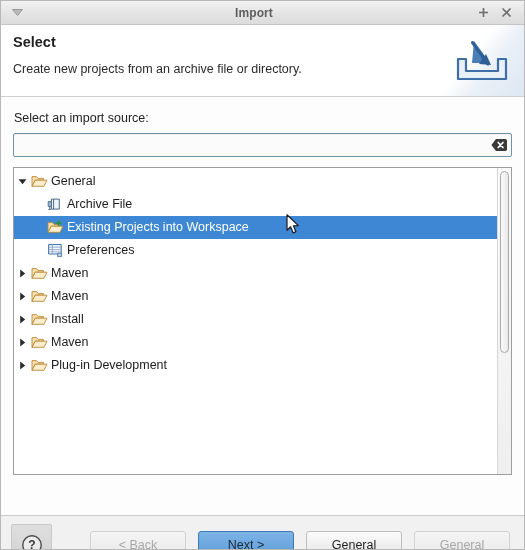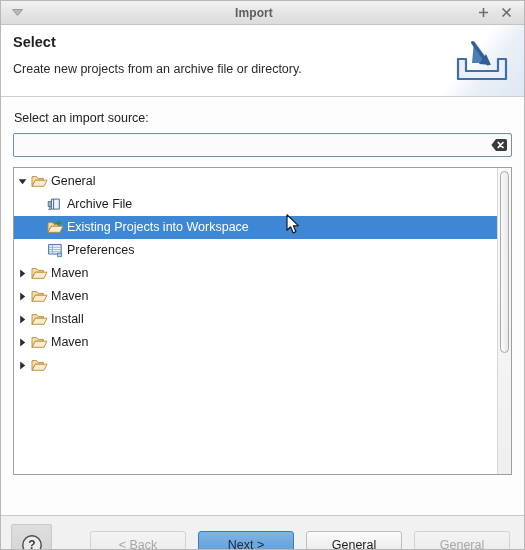--- a/index.html
+++ b/index.html
@@ -443,20 +443,21 @@
               <svg width="9" height="9" viewBox="0 0 9 9">
                 <path d="M2.2 0.6 L7.2 4.5 L2.2 8.4 Z" fill="#2b2b2b"></path>
               </svg>
             </span>
             <span class="tree-icon">
               <svg width="17" height="15" viewBox="0 0 17 15">
                 <path d="M1 12.3 L1 2.6 L5.6 2.6 L7.1 4.4 L12.4 4.4 L12.4 6.2 L4.3 6.2 L1 12.3 Z" fill="#f6dfae" stroke="#b98a36" stroke-width="0.9" stroke-linejoin="round"></path>
                 <path d="M4.3 6.2 L16 6.2 L13 12.3 L1 12.3 Z" fill="#fbeccb" stroke="#b98a36" stroke-width="0.9" stroke-linejoin="round"></path>
               </svg>
             </span>
+            <span class="tree-label">Plug-in Development</span>
           </li>
         </ul>
       <div class="vscroll">
         <div class="vthumb"></div>
       </div>
     </div>
   </div>
 
   <div class="footer">
     <div class="help-btn">

